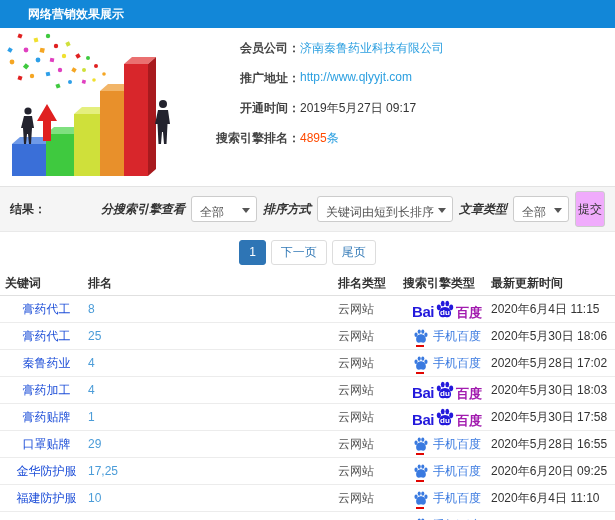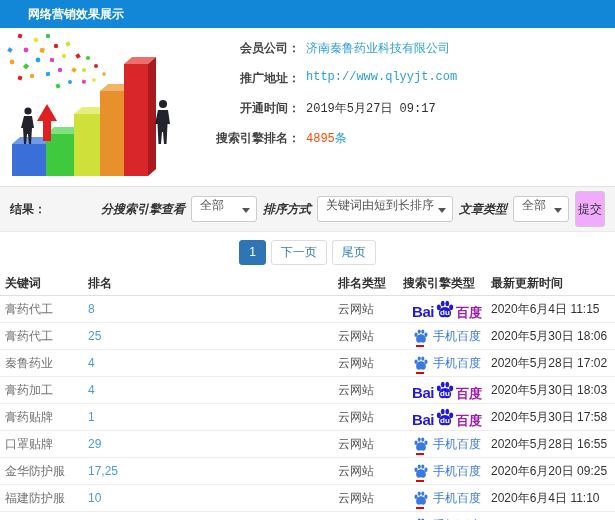--- a/index.html
+++ b/index.html
@@ -10,51 +10,51 @@
   
   .topbar { height:28px; background:#1287d8; color:#fff; font-size:12px; font-weight:bold;
     line-height:28px; padding-left:28px; }
 
   
   .info-section { height:158px; display:flex; background:#fff; }
   .clipart { width:175px; height:155px; flex:0 0 175px; }
   .info-list { padding-top:12px; font-size:12px; }
   .info-row { display:flex; align-items:flex-start; height:22px; margin-bottom:8px; }
   .info-label { width:125px; text-align:right; color:#444; font-weight:bold; }
-  .info-value { margin-left:6px; color:#333;font-family:Liberation Mono, monospace; }
+  .info-value { margin-left:0; color:#333; }
   a.blue-link { color:#2b9fe0; text-decoration:none; cursor:pointer; }
   .num-red { color:#ff4a00; }
   .unit-blue { color:#2b9fe0; }
 
   
   .filter-bar { height:46px; background:#f5f5f5; border-top:1px solid #e3e3e3; border-bottom:1px solid #e9e9e9;
     display:flex; align-items:center; font-size:12px; padding:0 10px; }
   .result-label { color:#333; font-weight:bold; }
   .filter-controls { margin-left:auto; display:flex; align-items:center; gap:6px; }
   .filter-controls label { color:#333; font-weight:bold; white-space:nowrap;font-style:italic; }
   .sel { position:relative; background:#fff; border:1px solid #ccc; border-radius:3px; height:26px;
-    display:flex; align-items:flex-start; padding:0 18px 0 8px; color:#555; cursor:pointer; white-space:nowrap; }
+    display:flex; align-items:flex-end; padding:0 18px 0 8px; color:#555; cursor:pointer; white-space:nowrap; }
   .sel .caret { position:absolute; right:6px; top:11px; width:0; height:0;
     border-left:4px solid transparent; border-right:4px solid transparent; border-top:5px solid #555; }
   .sel.w1 { width:66px; } .sel.w2 { min-width:128px; } .sel.w3 { width:56px; }
   .submit-btn { height:36px; padding:0 2px; background:#f0abfc; border:1px solid #ccc; border-radius:3px;
     color:#333; font-size:12px; cursor:pointer; }
 
   
   .pagination { height:40px; display:flex; align-items:center; justify-content:center; gap:5px; background:#fff; }
   .page-item { min-width:24px; height:25px; padding:0 9px; display:flex; align-items:center; justify-content:center;
     font-size:12px; border:1px solid #ddd; border-radius:3px; background:#fff; color:#337ab7; cursor:pointer; }
   .page-item.active { background:#2e75b5; border-color:#2e75b5; color:#fff; }
 
   
   .table { font-size:12px; }
   .thead, .trow { display:grid; grid-template-columns:83px 250px 65px 88px auto; align-items:center; }
   .thead { height:24px; border-bottom:1px solid #e0e0e0; color:#333; font-weight:bold; padding-left:5px; }
   .trow { height:27px; border-bottom:1px solid #ececec; padding-left:5px; }
-  .c-kw { color:#737373; }
+  .c-kw { color:#1d4ed8;text-align:center; }
   .c-rank { color:#4b9cd8; cursor:pointer; }
   .c-type { color:#555; }
   .c-eng { display:flex; justify-content:center; align-items:center; }
   .c-date { color:#333; }
 
   
   .bd-pc { display:inline-flex; align-items:flex-end; line-height:1; }
   .bd-pc .bai { color:#2319dc; font-weight:bold; font-size:15px; letter-spacing:-0.5px; }
   .bd-pc .bdred { color:#a21caf; font-weight:bold; font-size:13px; }
   .paw { position:relative; display:inline-block; width:20px; height:20px; margin:0 1px; }

